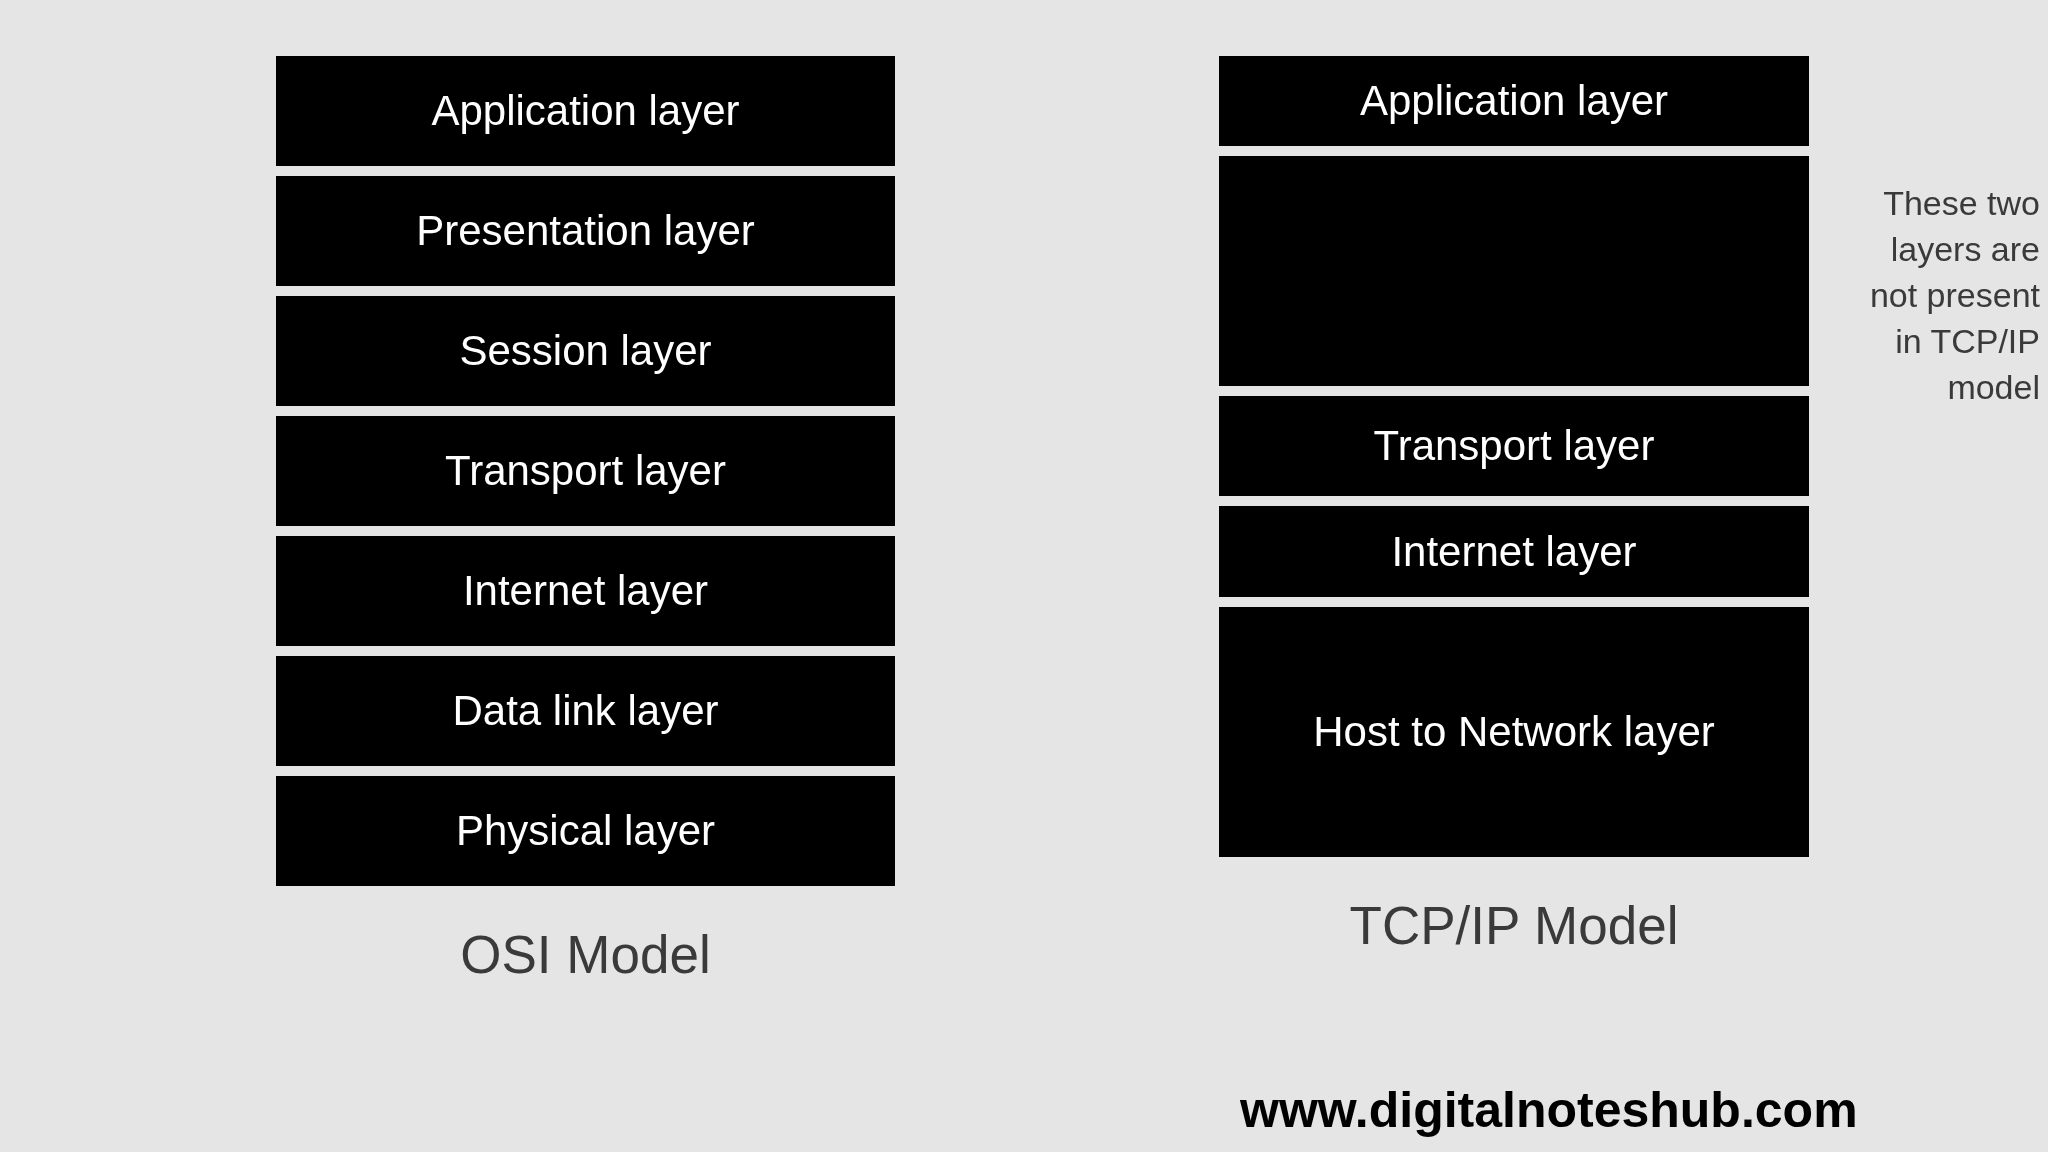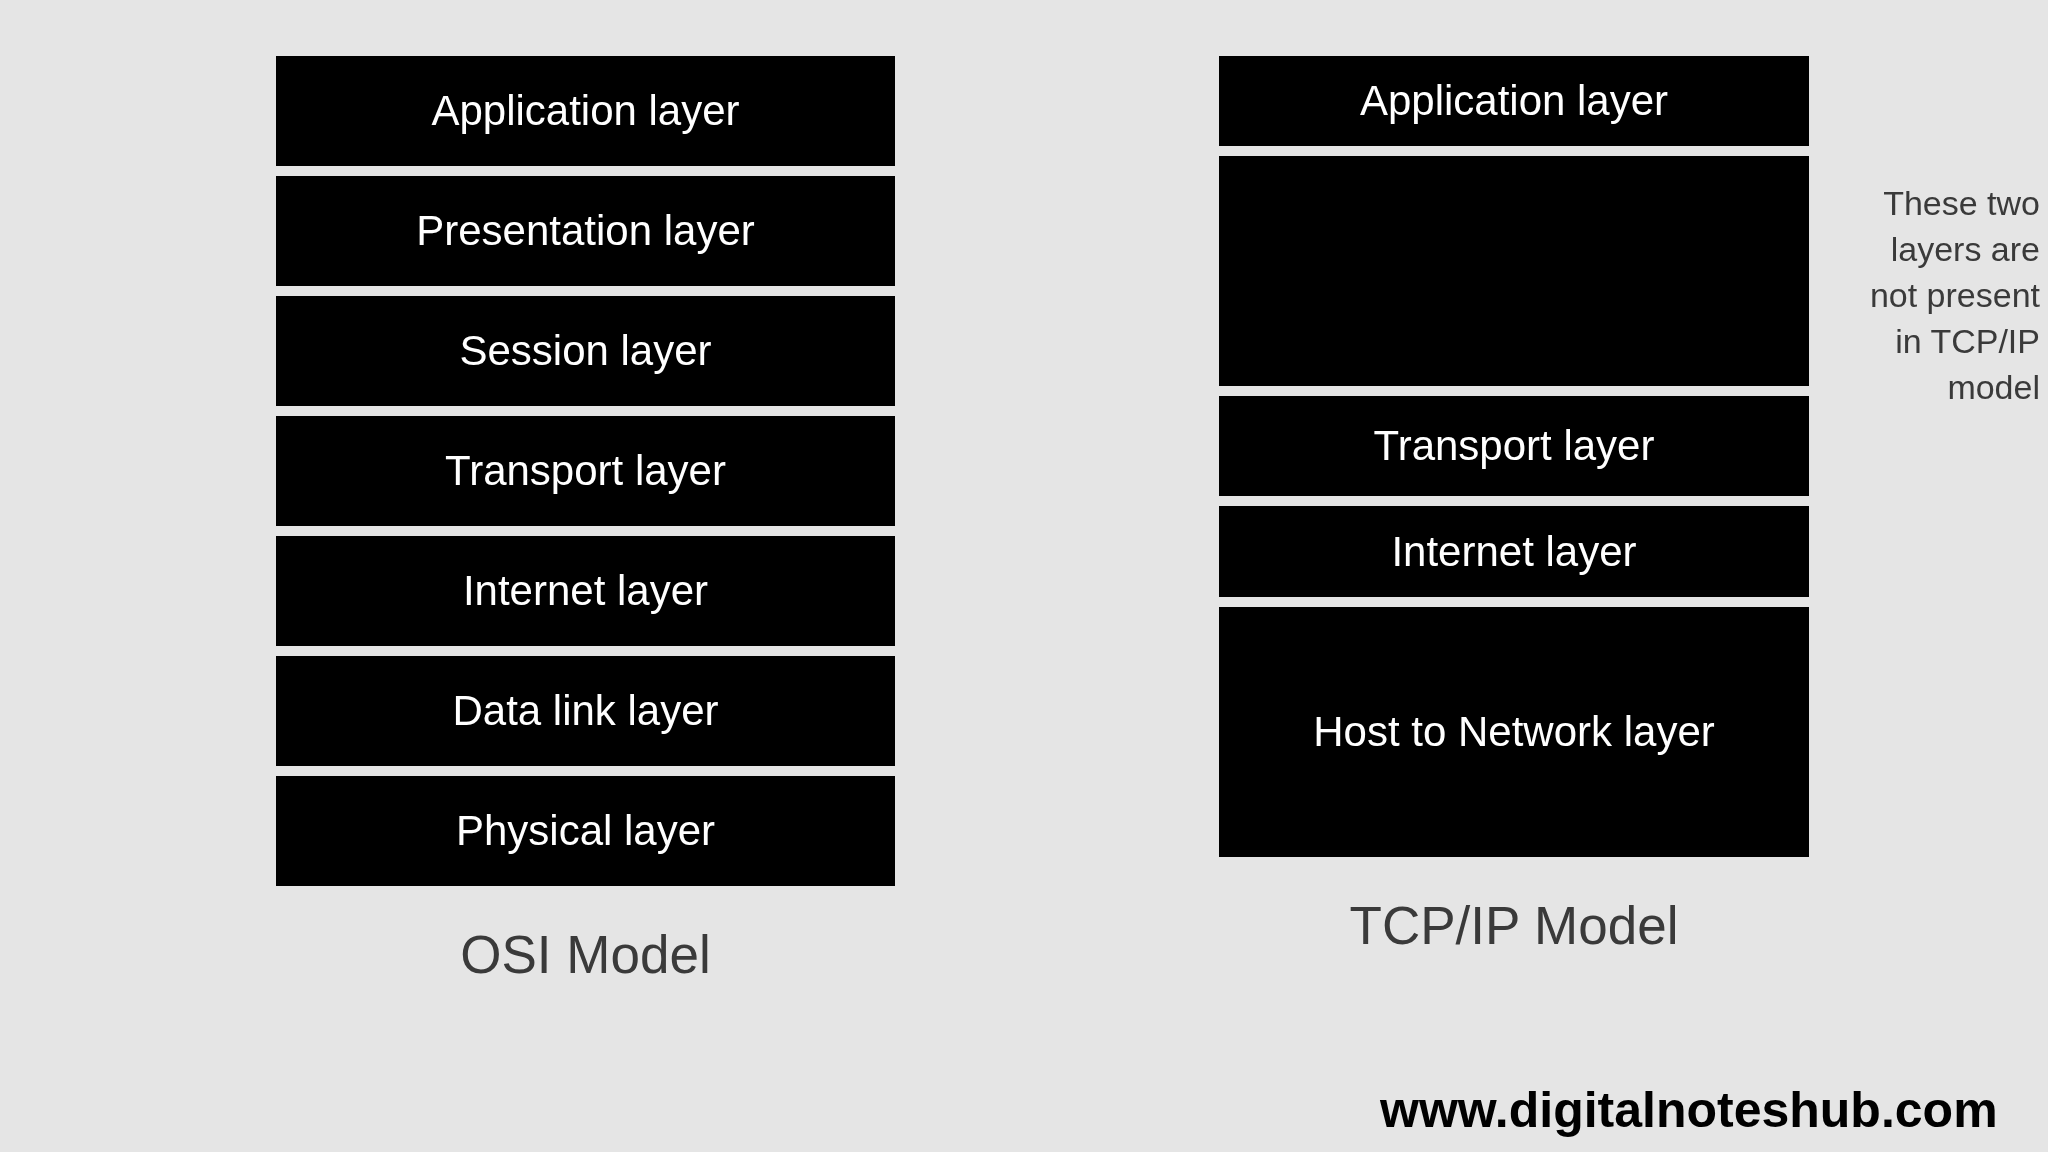--- a/index.html
+++ b/index.html
@@ -67,21 +67,21 @@
       top: 165px;
       width: 215px;
       font-size: 34px;
       font-weight: 400;
       color: #3a3a3a;
       text-align: right;
       line-height: 1.35;
     }
     .watermark {
       position: absolute;
-      left: 1364px;
+      left: 1224px;
       top: 1065px;
       font-size: 50px;
       font-weight: 700;
       color: #000000;
     }
   </style>
 </head>
 <body>
 
 <div class="osi-column">

